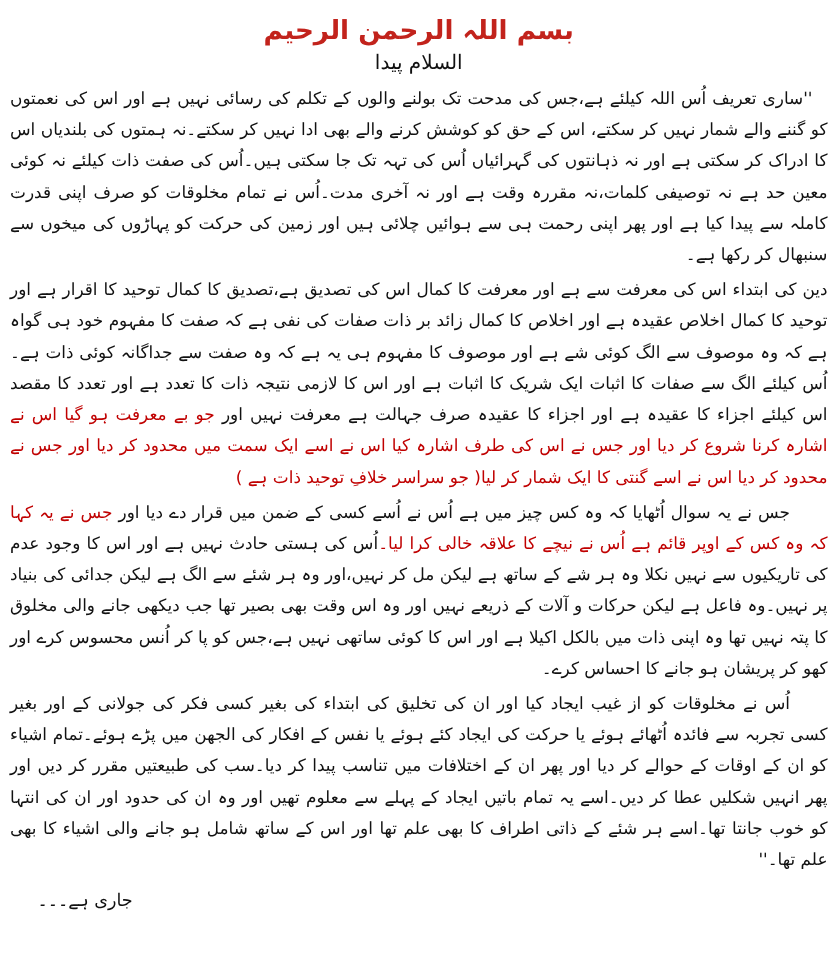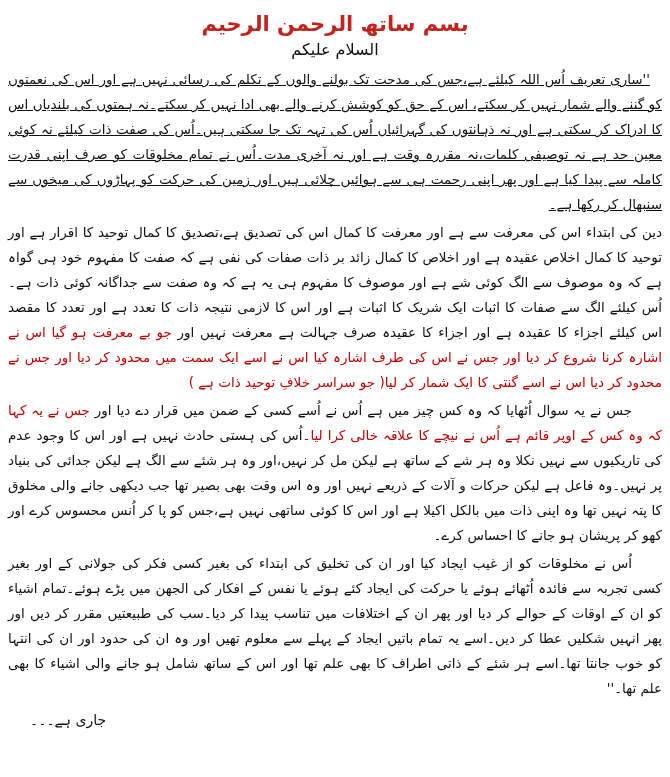--- a/index.html
+++ b/index.html
@@ -30,39 +30,39 @@
     font-size: 16px;
     margin: 0 0 8px 0;
   }
   p.para {
     text-align: justify;
     font-size: 13.5px;
     line-height: 25px;
     margin: 0 0 3px 0;
     color: #111111;
   }
-  p.para.indent-sm { text-indent: 12px; text-decoration: underline; }
+  p.para.indent-sm { text-indent: 12px; }
   p.para.indent-lg { text-indent: 30px; }
   .red { color: #c00000; }
   .footer {
     direction: rtl;
     text-align: left;
     font-size: 14px;
     padding: 8px 0 0 22px;
     color: #111111;
   }
 </style>
 </head>
 <body>
 
 <div class="doc">
 
-  <div class="title">بسم ساتھ الرحمن الرحیم</div>
+  <div class="title">بسم اللہ الرحمن الرحیم</div>
 
-  <div class="salutation">السلام علیکم</div>
+  <div class="salutation">السلام پیدا</div>
 
 
   <p class="para indent-sm">
     <span>''ساری تعریف اُس اللہ کیلئے ہے،جس کی مدحت تک بولنے والوں کے تکلم کی رسائی نہیں ہے اور اس کی نعمتوں کو گننے والے شمار نہیں کر سکتے، اس کے حق کو کوشش کرنے والے بھی ادا نہیں کر سکتے۔نہ ہمتوں کی بلندیاں اس کا ادراک کر سکتی ہے اور نہ ذہانتوں کی گہرائیاں اُس کی تہہ تک جا سکتی ہیں۔اُس کی صفت ذات کیلئے نہ کوئی معین حد ہے نہ توصیفی کلمات،نہ مقررہ وقت ہے اور نہ آخری مدت۔اُس نے تمام مخلوقات کو صرف اپنی قدرت کاملہ سے پیدا کیا ہے اور پھر اپنی رحمت ہی سے ہوائیں چلائی ہیں اور زمین کی حرکت کو پہاڑوں کی میخوں سے سنبھال کر رکھا ہے۔</span>
   </p>
 
   <p class="para">
     <span>دین کی ابتداء اس کی معرفت سے ہے اور معرفت کا کمال اس کی تصدیق ہے،تصدیق کا کمال توحید کا اقرار ہے اور توحید کا کمال اخلاص عقیدہ ہے اور اخلاص کا کمال زائد بر ذات صفات کی نفی ہے کہ صفت کا مفہوم خود ہی گواہ ہے کہ وہ موصوف سے الگ کوئی شے ہے اور موصوف کا مفہوم ہی یہ ہے کہ وہ صفت سے جداگانہ کوئی ذات ہے۔اُس کیلئے الگ سے صفات کا اثبات ایک شریک کا اثبات ہے اور اس کا لازمی نتیجہ ذات کا تعدد ہے اور تعدد کا مقصد اس کیلئے اجزاء کا عقیدہ ہے اور اجزاء کا عقیدہ صرف جہالت ہے معرفت نہیں اور </span><span class="red">جو بے معرفت ہو گیا اس نے اشارہ کرنا شروع کر دیا اور جس نے اس کی طرف اشارہ کیا اس نے اسے ایک سمت میں محدود کر دیا اور جس نے محدود کر دیا اس نے اسے گنتی کا ایک شمار کر لیا( جو سراسر خلافِ توحید ذات ہے )</span>
   </p>
 

